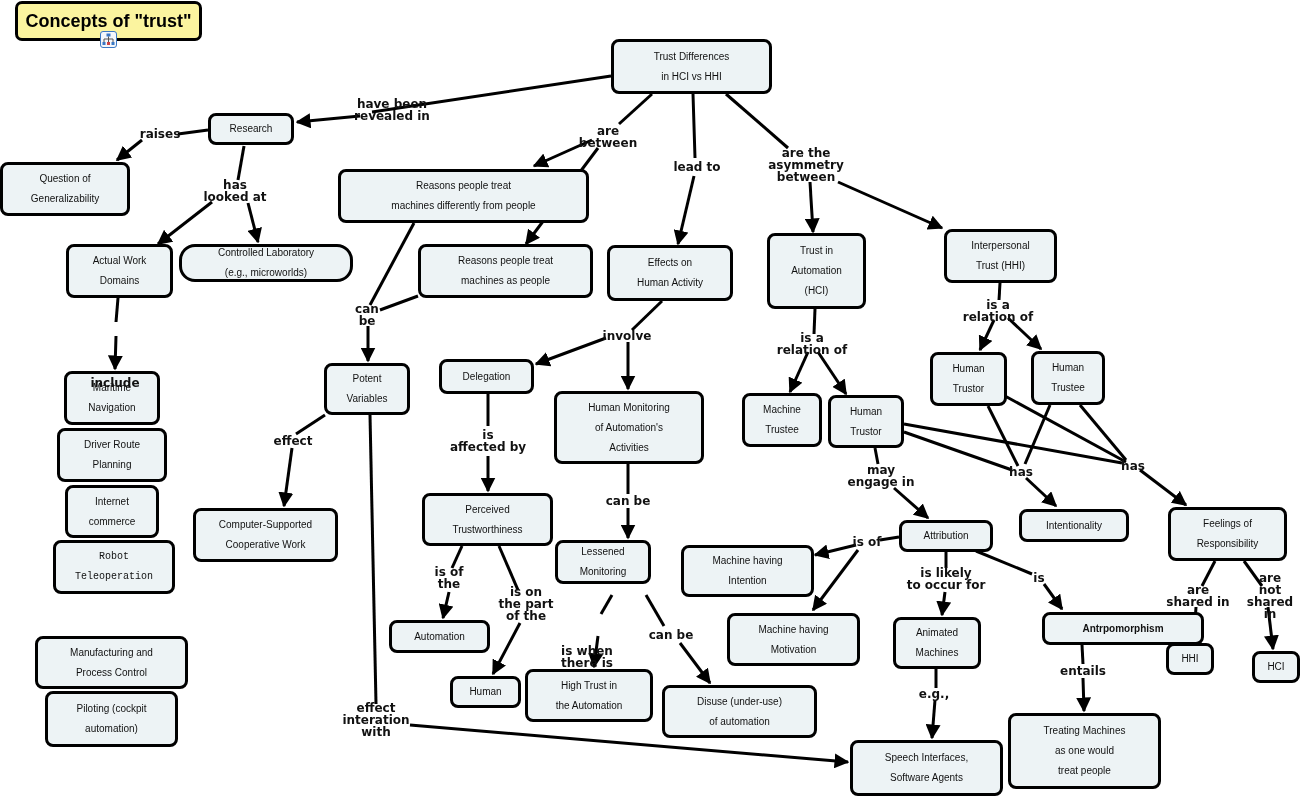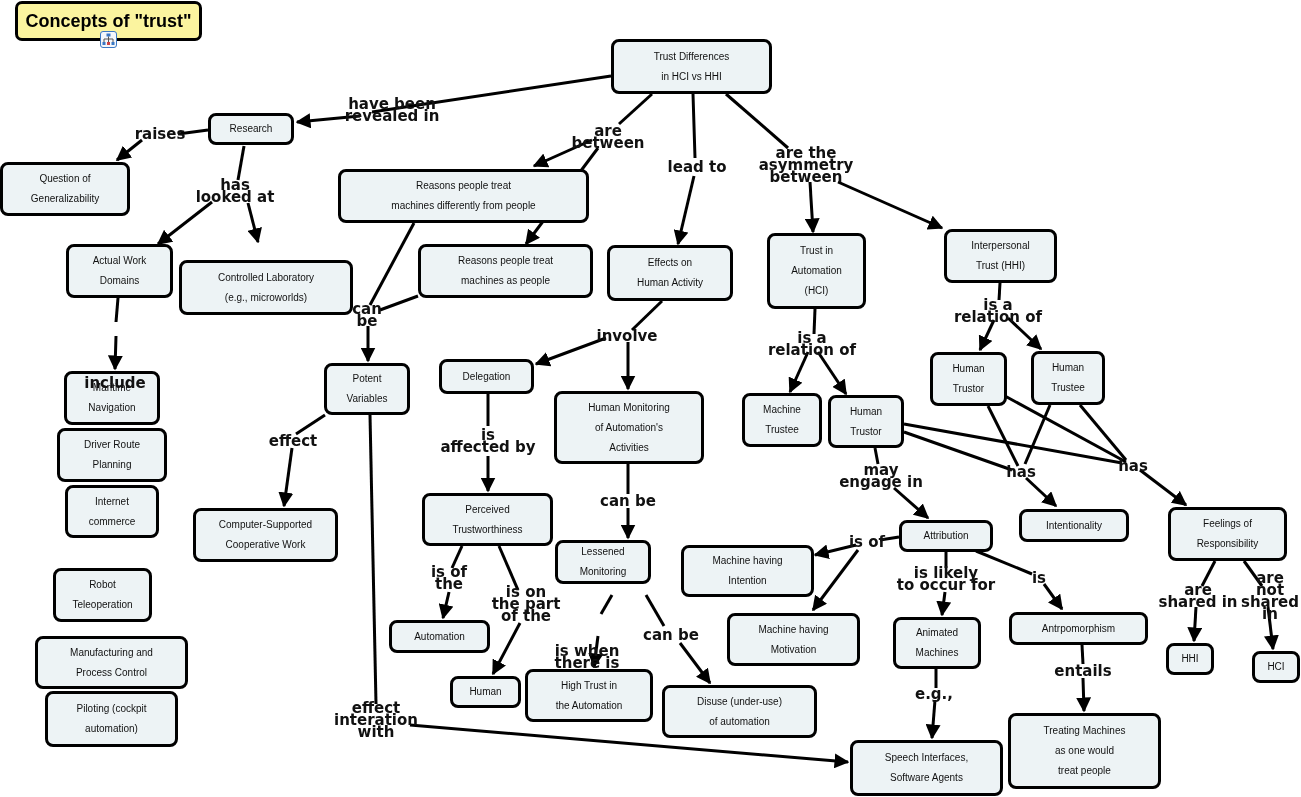--- a/index.html
+++ b/index.html
@@ -7,21 +7,21 @@
          font-family:"Liberation Sans", sans-serif; }
   #edges { position:absolute; left:0; top:0; width:1301px; height:797px; }
   .node { position:absolute; box-sizing:border-box; background:#edf3f5;
           border:3px solid #000; border-radius:8px; display:flex;
           align-items:center; justify-content:center; text-align:center;
           font-size:10px; line-height:20px; color:#111; white-space:pre-line; padding:0 4px; }
   .title-node { position:absolute; box-sizing:border-box; background:#fbf49f;
           border:3px solid #000; border-radius:7px; font-weight:bold;
           font-size:18px; display:flex; align-items:center; justify-content:center; }
   .label { position:absolute; font-family:"DejaVu Sans", sans-serif; font-weight:bold;
-           font-size:15px; line-height:12px; text-align:center; color:#111;
+           font-size:12px; line-height:12px; text-align:center; color:#111;
            white-space:pre-line; transform:translate(-50%,-50%); background:transparent; }
   .map-icon { position:absolute; left:100px; top:31px; width:17px; height:17px;
               box-sizing:border-box; border:1px solid #3a78c4; border-radius:3px;
               background:#f3f7fc; }
 </style>
 </head>
 <body>
 
 <svg id="edges" xmlns="http://www.w3.org/2000/svg">
   <defs>
@@ -123,21 +123,21 @@
 <div id="nodes-layer">
     <div class="node" style="left: 611px; top: 39px; width: 161px; height: 55px;">Trust Differences
 in HCI vs HHI</div>
     <div class="node" style="left: 208px; top: 113px; width: 86px; height: 32px;">Research</div>
     <div class="node" style="left: 0px; top: 162px; width: 130px; height: 54px;">Question of
 Generalizability</div>
     <div class="node" style="left: 338px; top: 169px; width: 251px; height: 54px;">Reasons  people  treat
 machines differently from people</div>
     <div class="node" style="left: 66px; top: 244px; width: 107px; height: 54px;">Actual Work
 Domains</div>
-    <div class="node" style="left: 179px; top: 260px; width: 174px; height: 55px;">Controlled Laboratory
+    <div class="node" style="left: 179px; top: 244px; width: 174px; height: 38px; border-radius: 16px;">Controlled Laboratory
 (e.g., microworlds)</div>
     <div class="node" style="left: 418px; top: 244px; width: 175px; height: 54px;">Reasons people treat
 machines as people</div>
     <div class="node" style="left: 607px; top: 245px; width: 126px; height: 56px;">Effects on
 Human Activity</div>
     <div class="node" style="left: 767px; top: 233px; width: 99px; height: 76px;">Trust in
 Automation
 (HCI)</div>
     <div class="node" style="left: 944px; top: 229px; width: 113px; height: 54px;">Interpersonal
 Trust (HHI)</div>
@@ -164,31 +164,31 @@
     <div class="node" style="left: 193px; top: 508px; width: 145px; height: 54px;">Computer-Supported
 Cooperative Work</div>
     <div class="node" style="left: 422px; top: 493px; width: 131px; height: 53px;">Perceived
 Trustworthiness</div>
     <div class="node" style="left: 555px; top: 540px; width: 96px; height: 44px;">Lessened
 Monitoring</div>
     <div class="node" style="left: 899px; top: 520px; width: 94px; height: 32px;">Attribution</div>
     <div class="node" style="left: 1019px; top: 509px; width: 110px; height: 33px;">Intentionality</div>
     <div class="node" style="left: 1168px; top: 507px; width: 119px; height: 54px;">Feelings of
 Responsibility</div>
-    <div class="node" style="left: 53px; top: 568px; width: 99px; height: 54px;">Robot
+    <div class="node" style="left: 53px; top: 540px; width: 122px; height: 54px; font-family: Liberation Mono, monospace;">Robot
 Teleoperation</div>
     <div class="node" style="left: 681px; top: 545px; width: 133px; height: 52px;">Machine having
 Intention</div>
     <div class="node" style="left: 43px; top: 598px; width: 137px; height: 33px; margin-top: 40px;">Internet Banking</div>
     <div class="node" style="left: 389px; top: 620px; width: 101px; height: 33px;">Automation</div>
     <div class="node" style="left: 727px; top: 613px; width: 133px; height: 53px;">Machine having
 Motivation</div>
     <div class="node" style="left: 893px; top: 617px; width: 88px; height: 52px;">Animated
 Machines</div>
-    <div class="node" style="left: 1009px; top: 612px; width: 139px; height: 33px;">Antrpomorphism</div>
+    <div class="node" style="left: 1042px; top: 612px; width: 162px; height: 33px; font-weight: bold;">Antrpomorphism</div>
     <div class="node" style="left: 1166px; top: 643px; width: 48px; height: 32px;">HHI</div>
     <div class="node" style="left: 1252px; top: 651px; width: 48px; height: 32px;">HCI</div>
     <div class="node" style="left: 35px; top: 636px; width: 153px; height: 53px;">Manufacturing and
 Process Control</div>
     <div class="node" style="left: 450px; top: 676px; width: 71px; height: 32px;">Human</div>
     <div class="node" style="left: 525px; top: 669px; width: 128px; height: 53px;">High Trust in
 the Automation</div>
     <div class="node" style="left: 662px; top: 685px; width: 155px; height: 53px;">Disuse (under-use)
 of automation</div>
     <div class="node" style="left: 45px; top: 691px; width: 133px; height: 56px;">Piloting (cockpit

